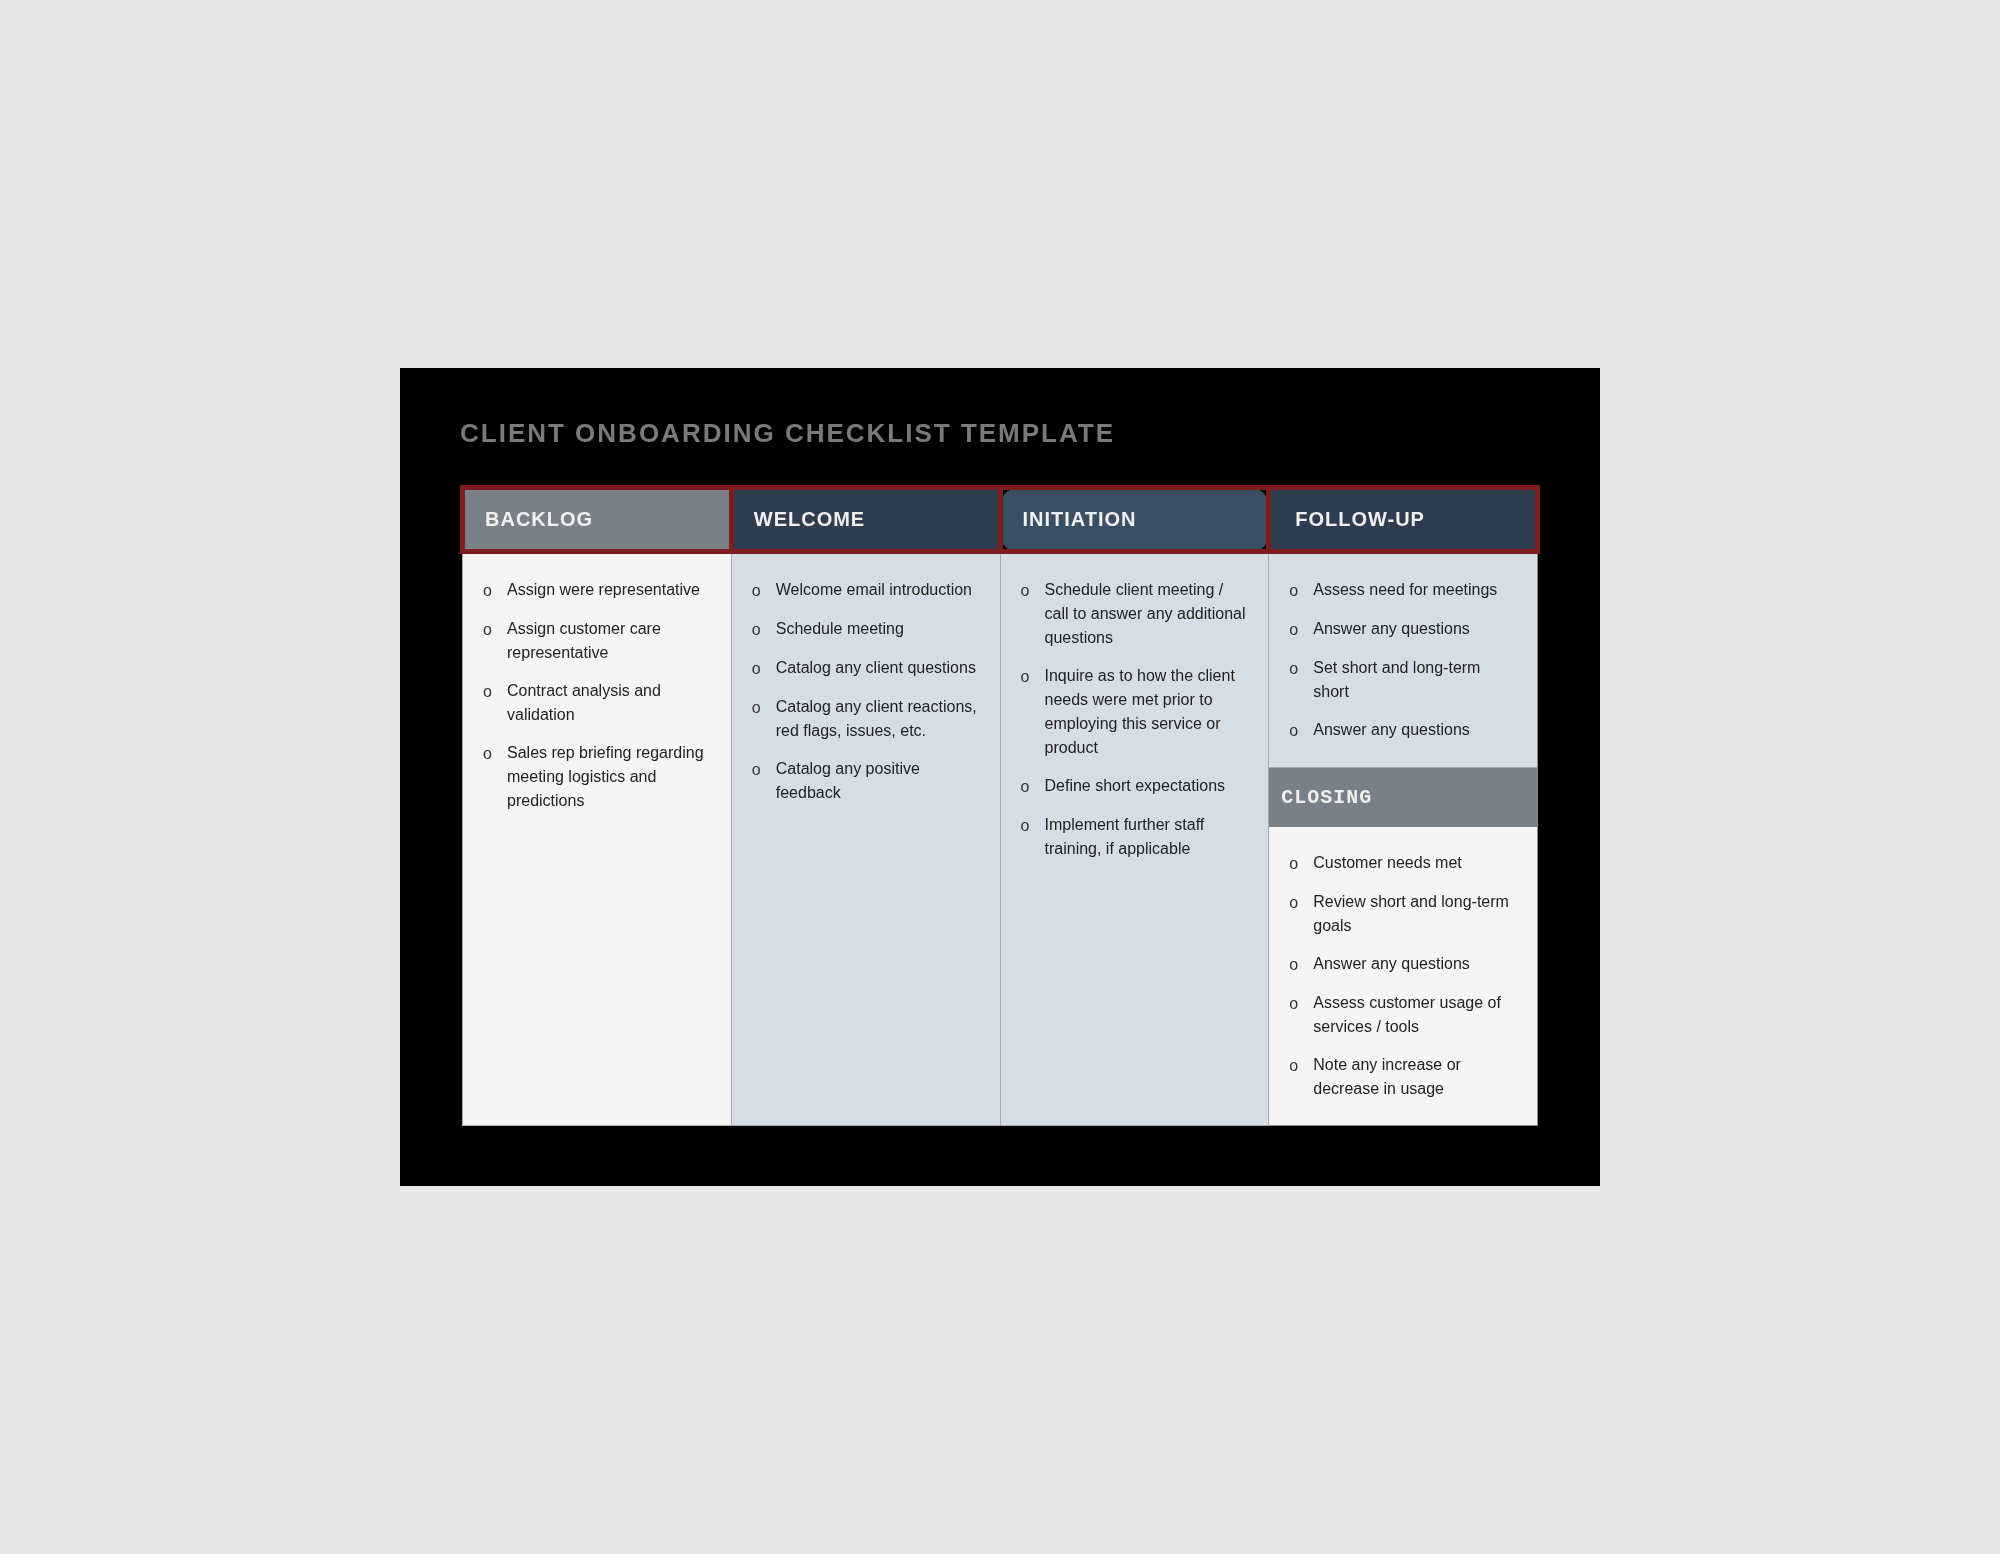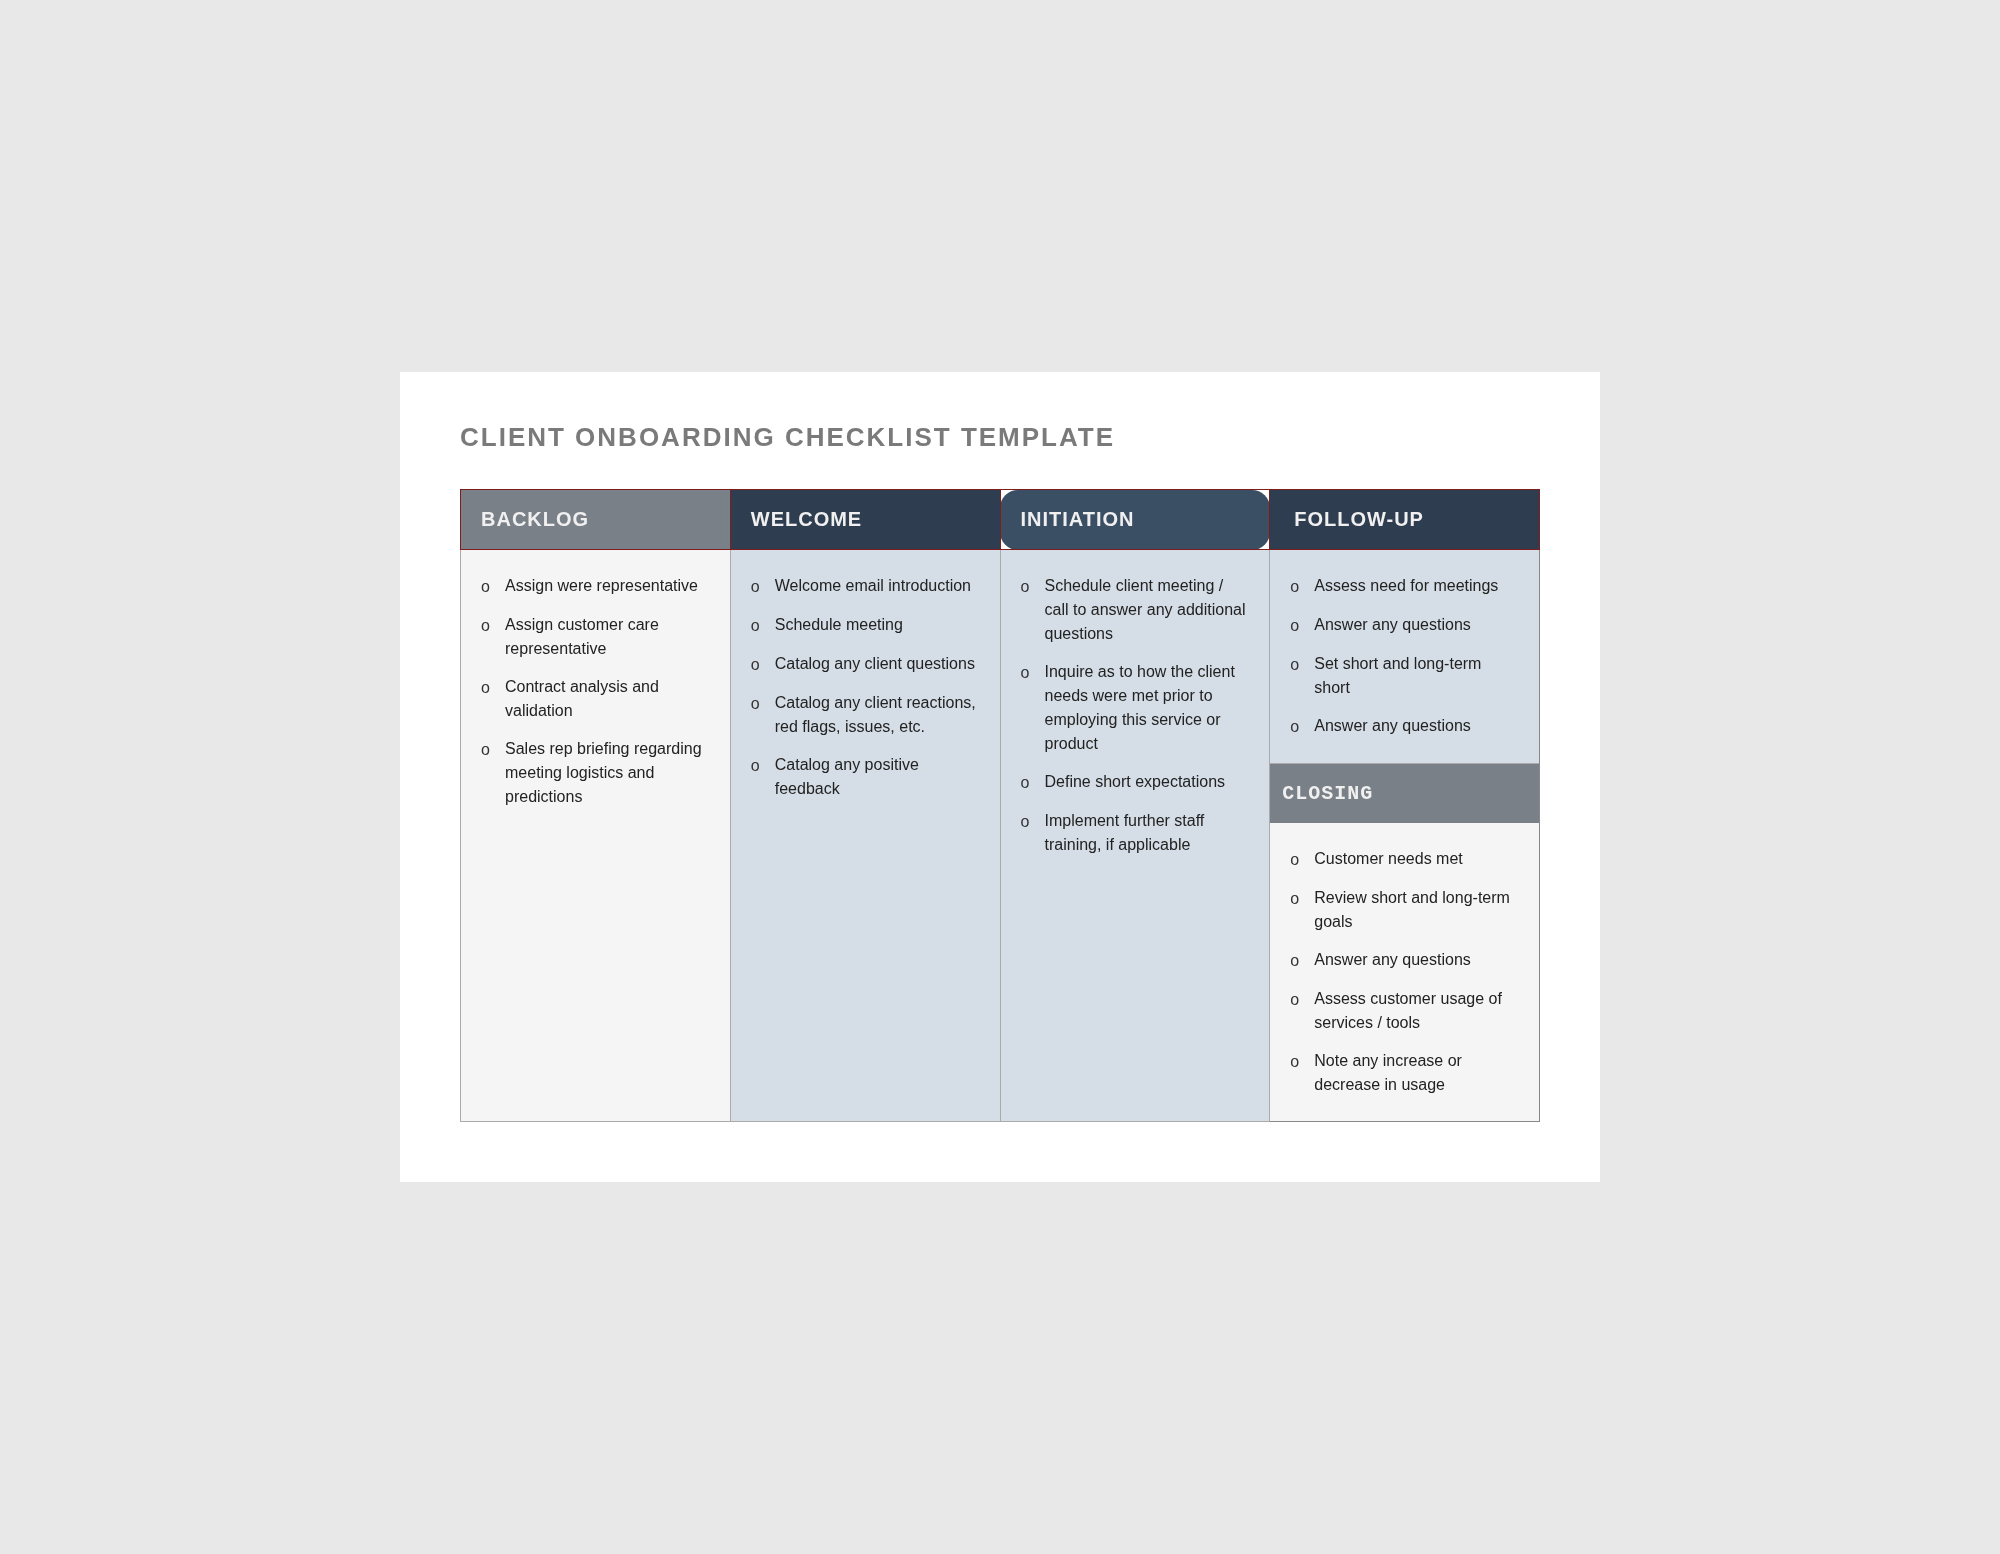--- a/index.html
+++ b/index.html
@@ -8,21 +8,21 @@
       background: #e8e8e8;
       font-family: Arial, sans-serif;
       display: flex;
       justify-content: center;
       align-items: center;
       min-height: 100vh;
       padding: 40px;
     }
 
     .page {
-      background: #ffffff;
+      background: #000000;
       width: 1200px;
       padding: 50px 60px 60px 60px;
     }
 
     .page-title {
       font-size: 26px;
       font-weight: 700;
       color: #7a7a7a;
       letter-spacing: 2px;
       text-transform: uppercase;
@@ -91,21 +91,21 @@
       margin-top: 1px;
       color: #333;
     }
 
     .item-text { flex: 1; }
 
     table { width: 100%; }
 
     td { border: 1px solid #888; }
 
-    .header-row td { border: 1px solid #7f1d1d; }
+    .header-row td { border: 5px solid #7f1d1d; }
 
     .followup-cell { padding: 0; }
 
     .followup-top-content {
       padding: 24px 20px;
       background: #d5dde6;
     }
 
     .followup-bottom-content {
       padding: 24px 20px;

